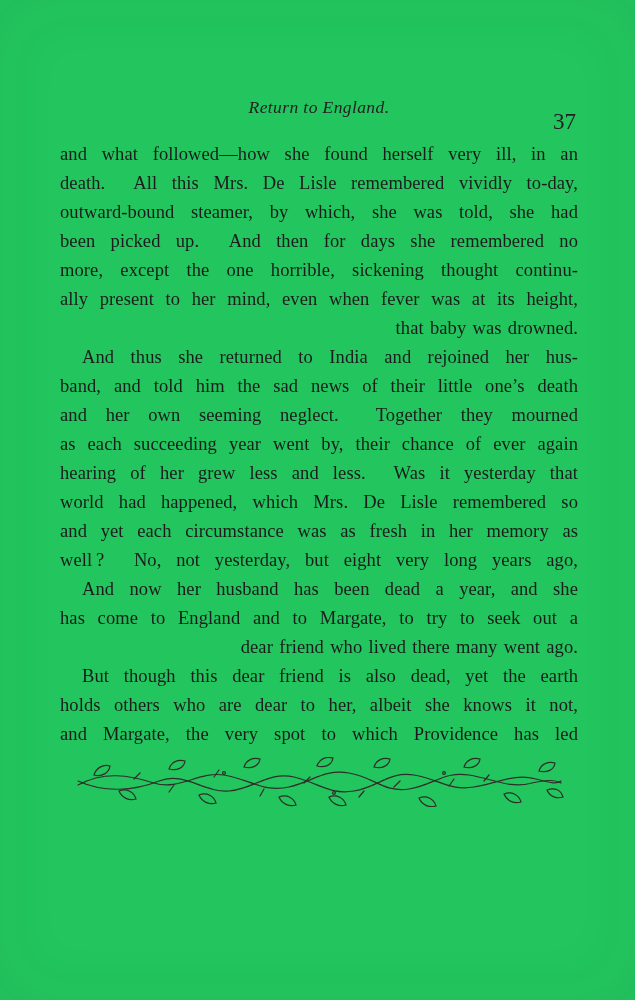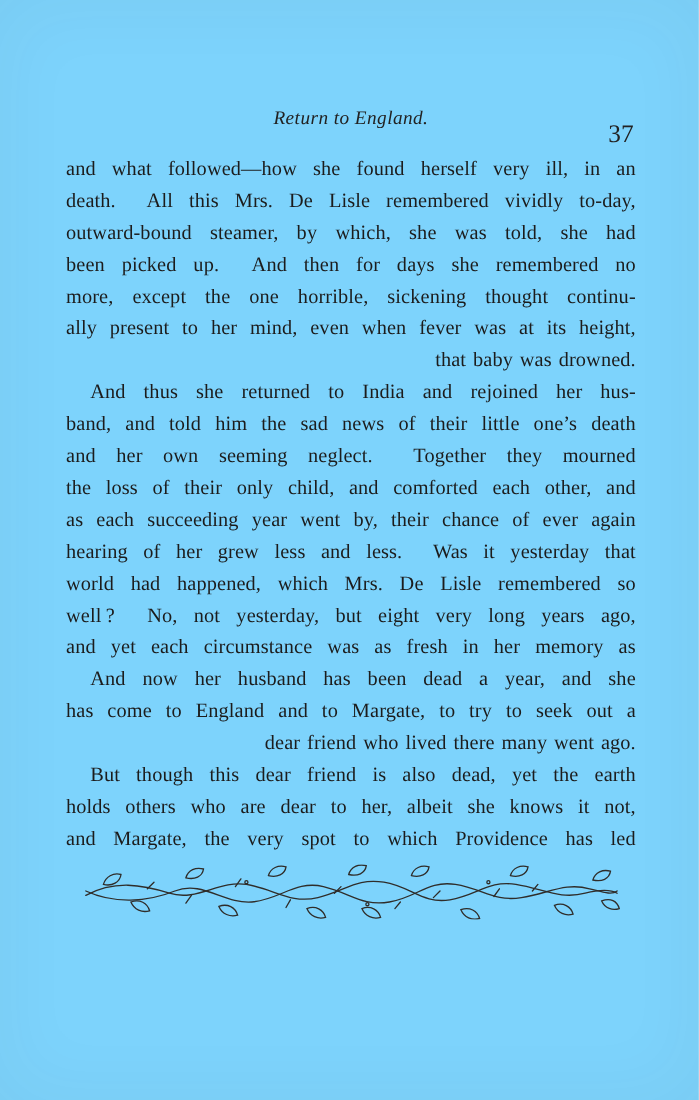--- a/index.html
+++ b/index.html
@@ -4,21 +4,21 @@
 <style>
   html, body { margin: 0; padding: 0; }
   body {
     width: 635px; height: 1000px;
     background: #f4f4f2;
     font-family: "Liberation Serif", "DejaVu Serif", serif;
   }
   .page {
     position: relative;
     width: 635px; height: 1000px;
-    background: #7dd3fc;
+    background: #22c55e;
     box-shadow: inset 0 0 70px rgba(60,55,45,0.05);
     overflow: hidden;
     color: #1c1c1c;
   }
   .content {
     position: absolute;
     left: 60px; top: 97px;
     width: 518px;
   }
   .header {
@@ -86,26 +86,25 @@
         <div class="line j">been picked up.&nbsp; And then for days she remembered no</div>
         <div class="line j">more, except the one horrible, sickening thought continu-</div>
         <div class="line j">ally present to her mind, even when fever was at its height,</div>
         <div class="line last">that baby was drowned.</div>
       </div>
 
       <div class="para">
         <div class="line j indent">And thus she returned to India and rejoined her hus-</div>
         <div class="line j">band, and told him the sad news of their little one’s death</div>
         <div class="line j">and her own seeming neglect.&nbsp; Together they mourned</div>
-        <div class="line j">the loss of their only child, and comforted each other, and</div>
         <div class="line j">as each succeeding year went by, their chance of ever again</div>
         <div class="line j">hearing of her grew less and less.&nbsp; Was it yesterday that</div>
         <div class="line j">world had happened, which Mrs. De Lisle remembered so</div>
+        <div class="line j">and yet each circumstance was as fresh in her memory as</div>
         <div class="line j">well ?&nbsp; No, not yesterday, but eight very long years ago,</div>
-        <div class="line j">and yet each circumstance was as fresh in her memory as</div>
       </div>
 
       <div class="para">
         <div class="line j indent">And now her husband has been dead a year, and she</div>
         <div class="line j">has come to England and to Margate, to try to seek out a</div>
         <div class="line last">dear friend who lived there many went ago.</div>
       </div>
 
       <div class="para">
         <div class="line j indent">But though this dear friend is also dead, yet the earth</div>

